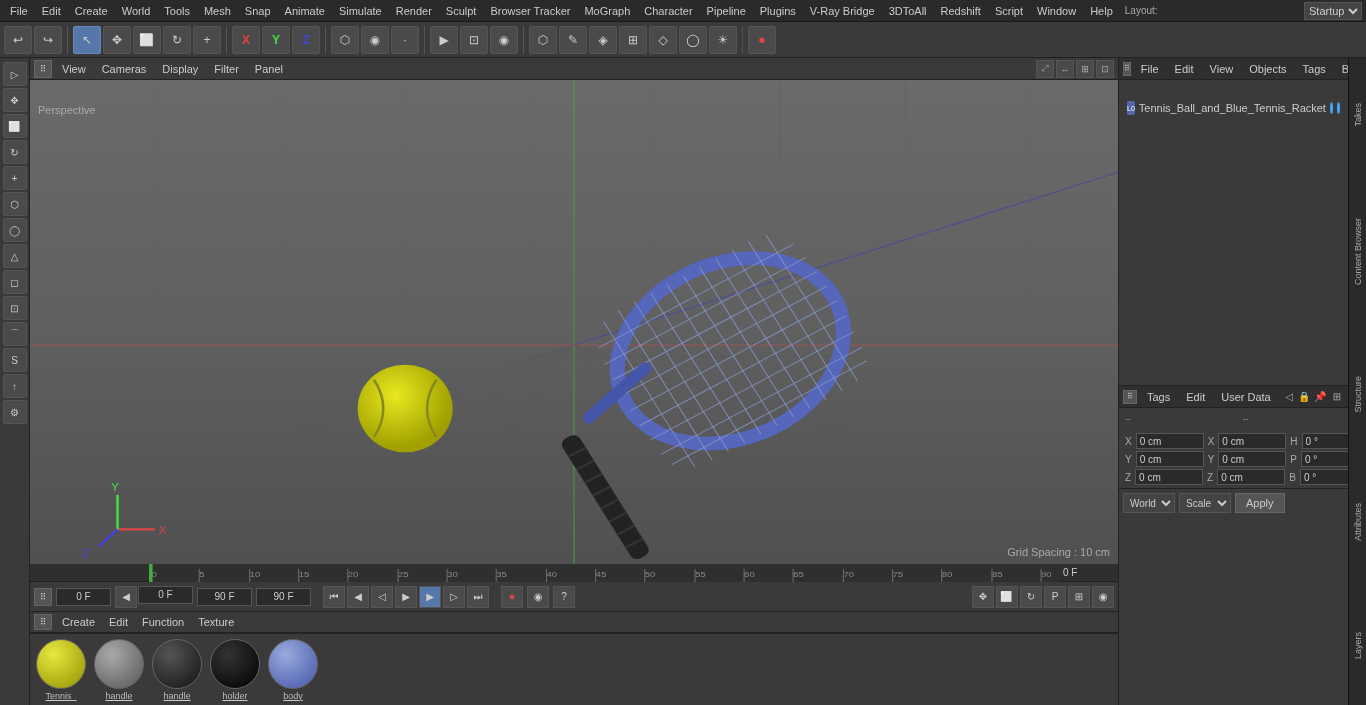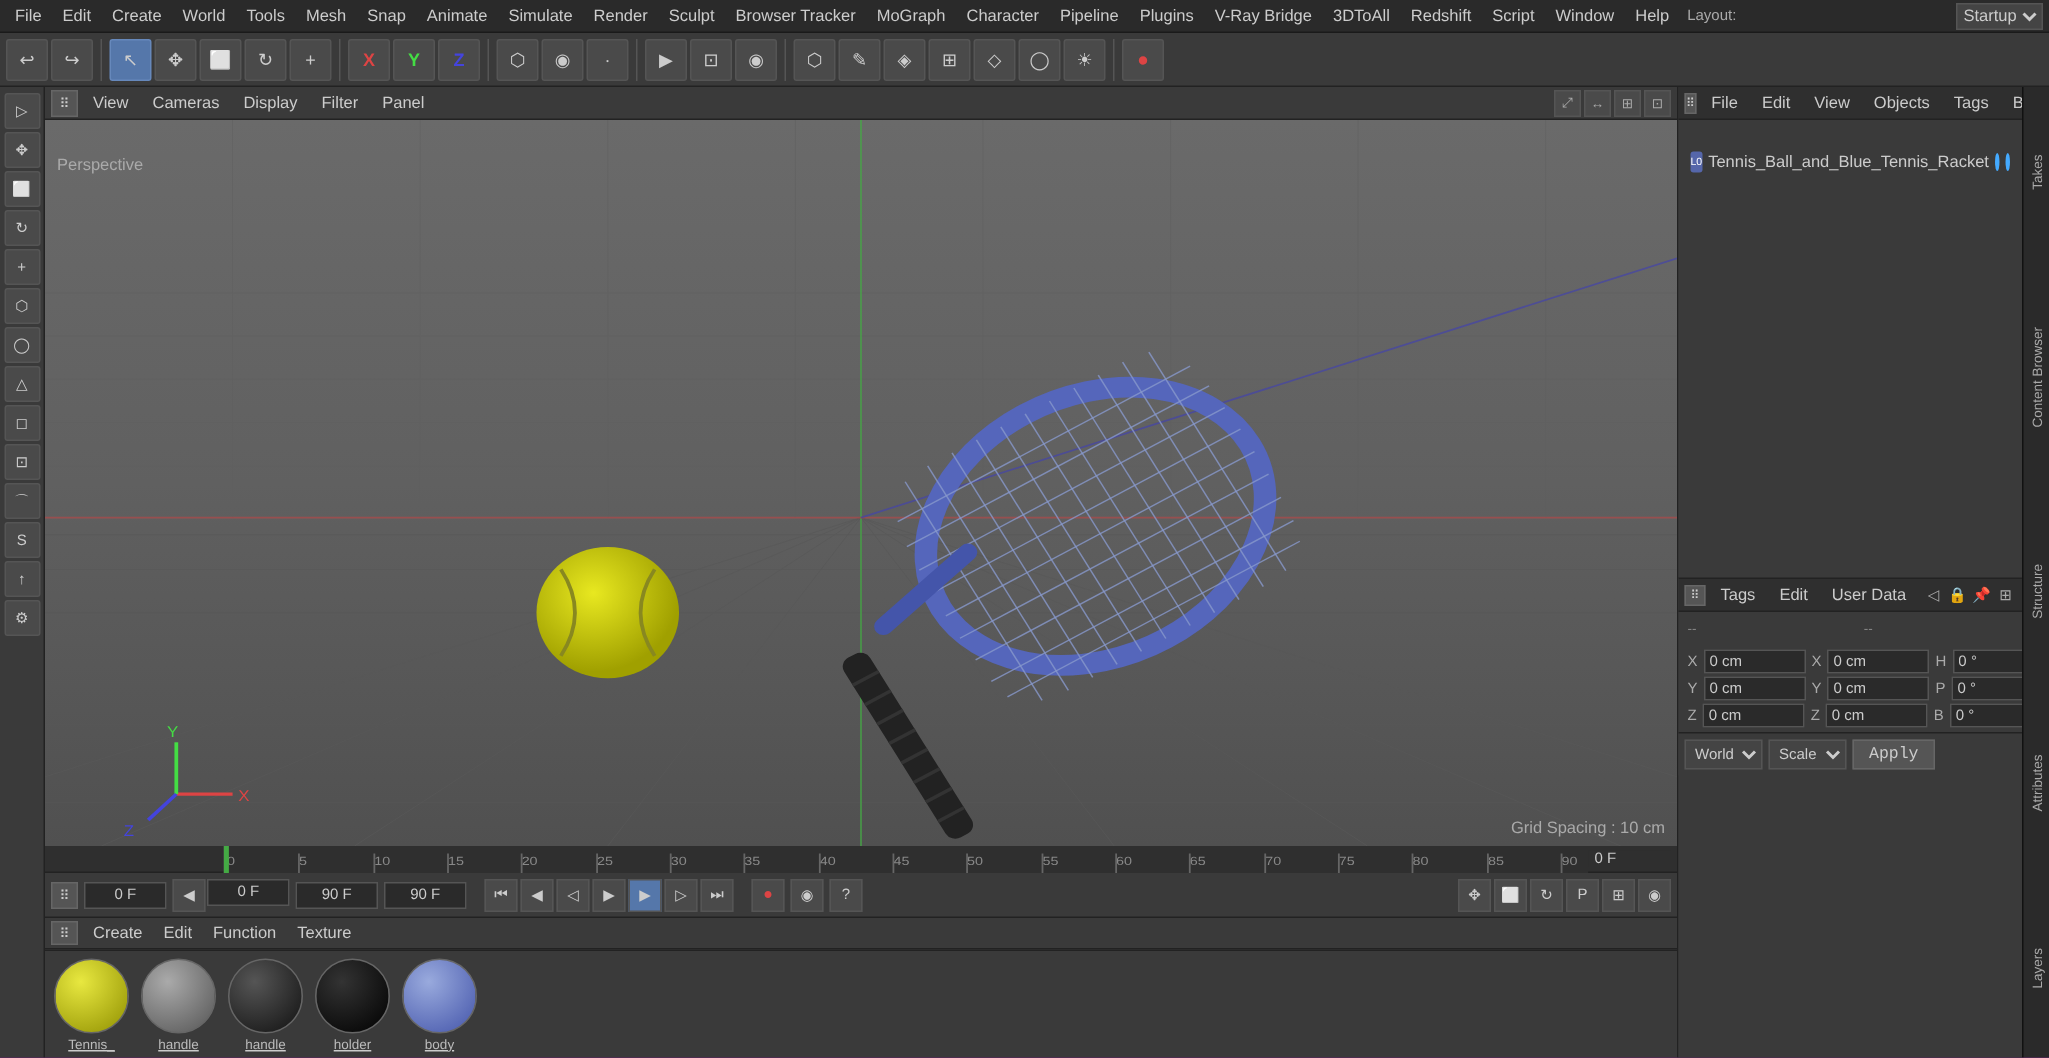--- a/index.html
+++ b/index.html
@@ -71,21 +71,21 @@
     .attr-header { display: flex; align-items: center; background: #2f2f2f; height: 22px; padding: 0 4px; gap: 4px; border-bottom: 1px solid #222; }
     .attr-menu-item { padding: 2px 6px; color: #ccc; cursor: pointer; font-size: 11px; }
     .coord-row { display: flex; align-items: center; gap: 4px; padding: 1px 0; }
     .coord-label { color: #aaa; font-size: 10px; width: 14px; }
     .coord-input { background: #2a2a2a; color: #ccc; border: 1px solid #555; height: 16px; width: 68px; font-size: 10px; text-align: left; padding: 0 3px; }
     .coord-input2 { background: #2a2a2a; color: #ccc; border: 1px solid #555; height: 16px; width: 55px; font-size: 10px; text-align: left; padding: 0 3px; }
 
     
     .coord-footer { display: flex; align-items: center; gap: 4px; padding: 4px; background: #3a3a3a; border-top: 1px solid #222; }
     .coord-dropdown { background: #444; color: #ccc; border: 1px solid #555; height: 20px; font-size: 10px; padding: 0 2px; }
-    .apply-btn { background: #555; color: #ccc; border: 1px solid #666; height: 20px; padding: 0 10px; cursor: pointer; font-size: 11px; font-family: Liberation Mono, monospace; }
+    .apply-btn { background: #555; color: #ccc; border: 1px solid #666; height: 20px; padding: 0 10px; cursor: pointer; font-size: 11px; }
 
     
     .right-tabs { width: 18px; background: #2a2a2a; display: flex; flex-direction: column; justify-content: space-around; align-items: center; border-left: 1px solid #111; }
     .right-tab-label { writing-mode: vertical-rl; transform: rotate(180deg); color: #aaa; font-size: 9px; padding: 4px 2px; cursor: pointer; }
 
     
     .play-controls { display: flex; gap: 2px; align-items: center; margin: 0 8px; }
 
     
     .mat-bottom { display: flex; flex-direction: column; }

